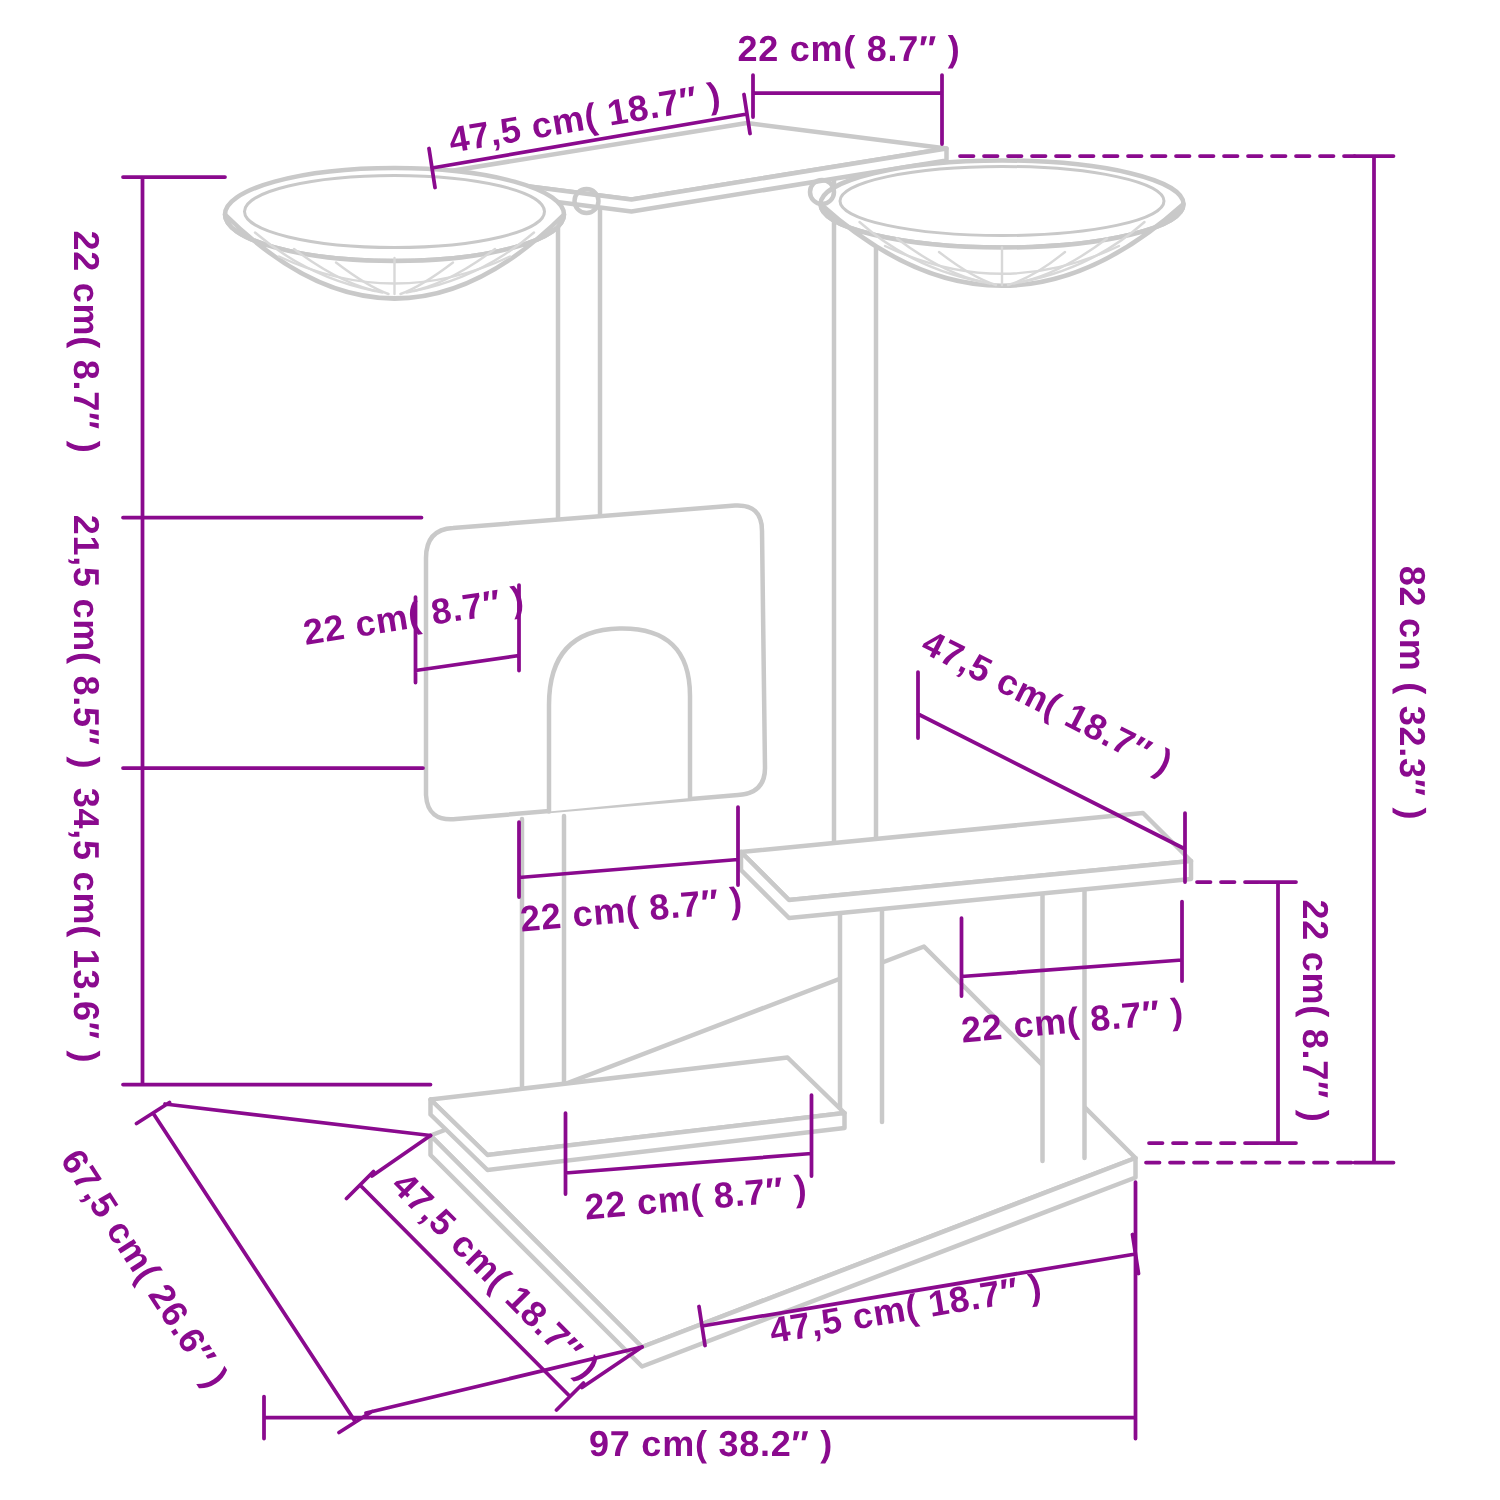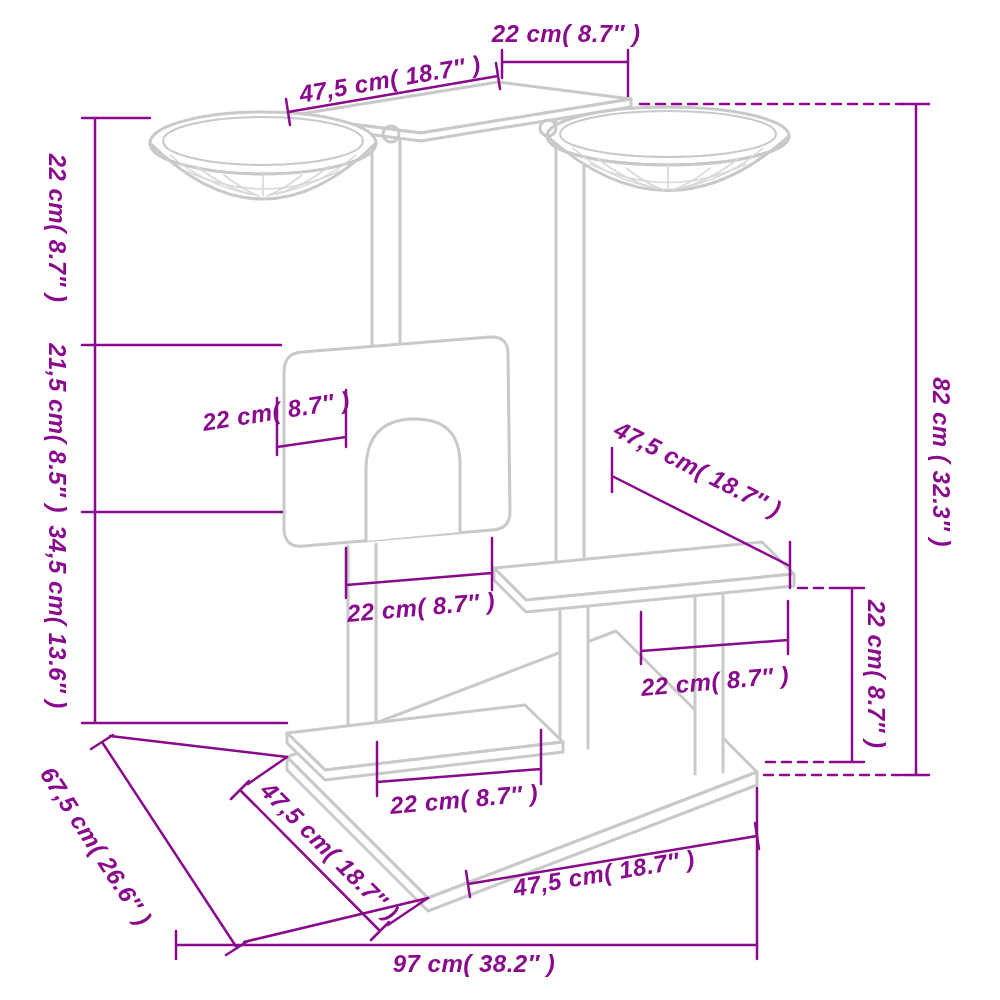--- a/index.html
+++ b/index.html
@@ -1,16 +1,16 @@
 <!DOCTYPE html>
 <html style="--dim: #8A0A8E; --structure: #C9C9C9; --structure-light: #D8D8D8; --bg: #FFFFFF;"><head>
 <meta charset="utf-8">
 <style>
   html,body{margin:0;padding:0;background:#fff;}
-  .stage{position:relative;width:1000px;height:1000px;background:var(--bg,#ffffff);overflow:hidden;font-style:italic;}
+  .stage{position:relative;width:1000px;height:1000px;background:var(--bg,#ffffff);overflow:hidden;}
   svg{display:block;}
   .structure{stroke:var(--structure,#c9c9c9);}
   .hatch{stroke:var(--structure-light,#d8d8d8);}
   .dim{stroke:var(--dim,#8a0a8e);}
   .dim-label{
     fill:var(--dim,#8a0a8e);
     stroke:none;
     font-family:"Liberation Sans","DejaVu Sans",sans-serif;
     font-weight:bold;
     font-size:24px;

